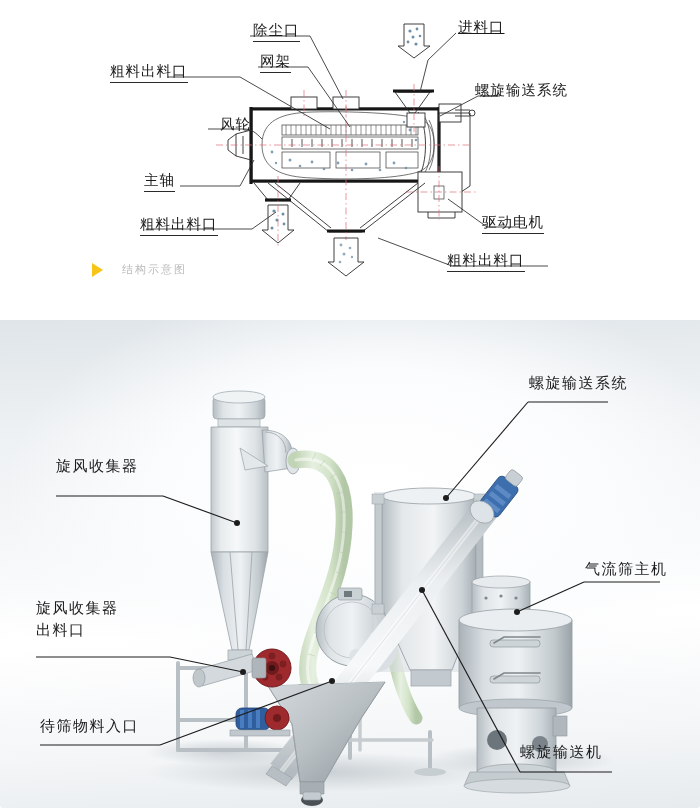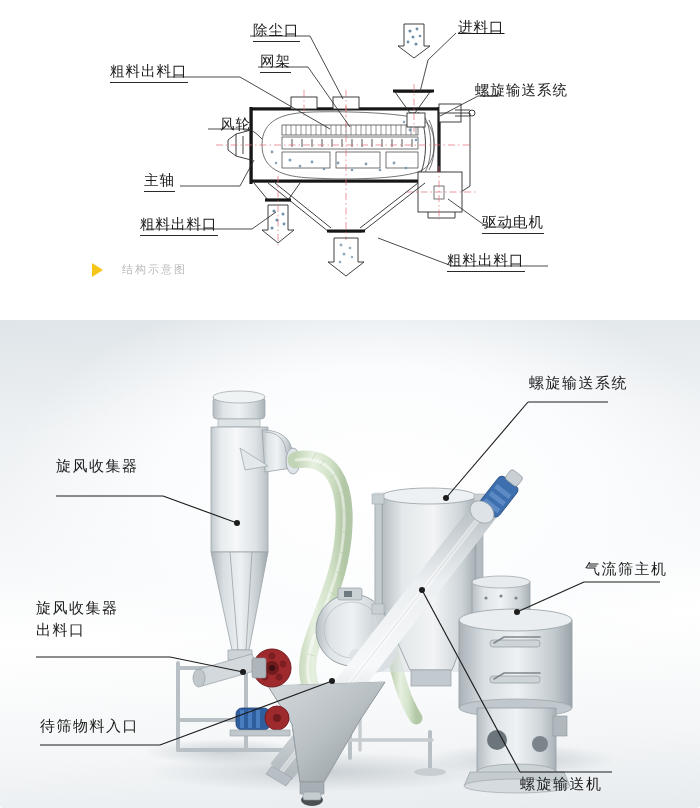--- a/index.html
+++ b/index.html
@@ -480,18 +480,18 @@
 
     <div class="plabel" style="left:36px;top:278px;">
       <div>旋风收集器</div>
       <div>出料口</div>
     </div>
 
     <div class="plabel" style="left:40px;top:396px;">
       <span>待筛物料入口</span>
     </div>
 
-    <div class="plabel" style="left:520px;top:422px;margin-top:32px;">
+    <div class="plabel" style="left:520px;top:422px;">
       <span>螺旋输送机</span>
     </div>
   </div>
 
 </div>
 
 </body></html>

